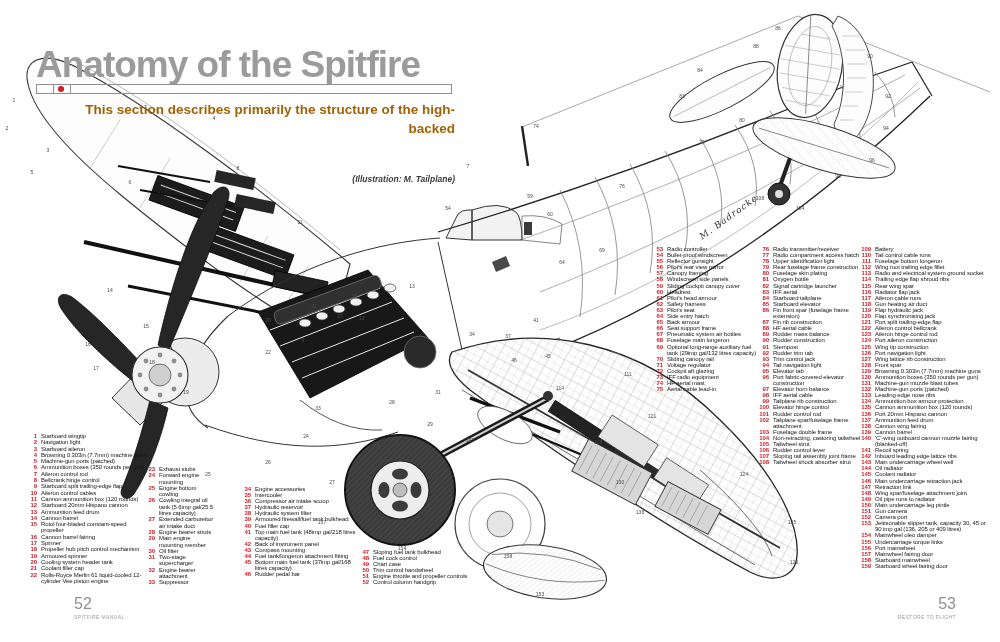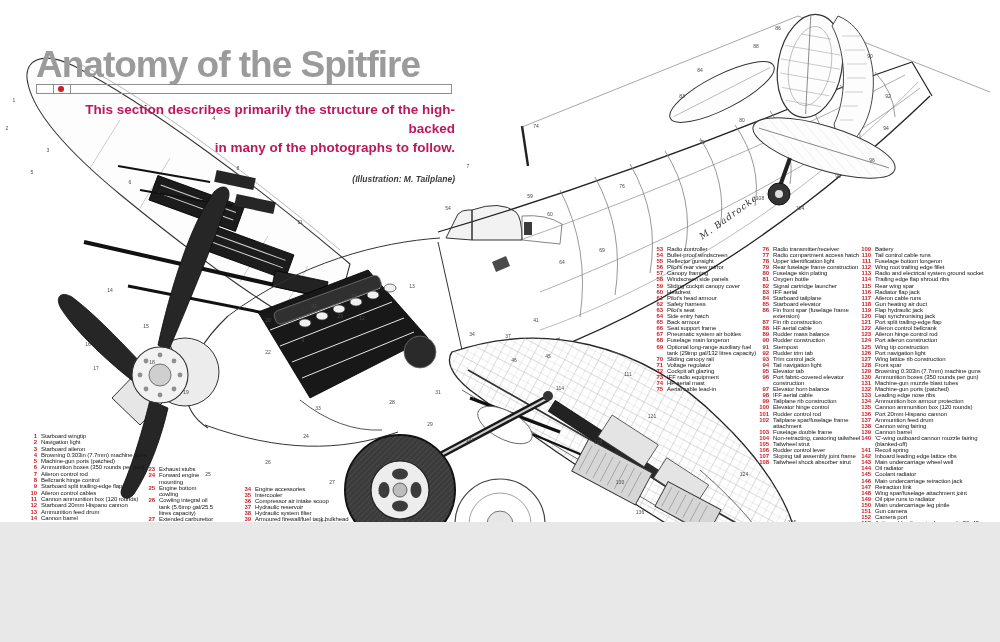--- a/index.html
+++ b/index.html
@@ -1,24 +1,24 @@
 <!DOCTYPE html>
 <html><head>
 <meta charset="utf-8">
 <style>
   html,body{margin:0;padding:0;background:#e8e8e8;}
-  .page{position:relative;width:1000px;height:522px;background:#ffffff;outline:1px solid #c6c6c6;
+  .page{position:relative;width:1000px;height:642px;background:#ffffff;outline:1px solid #c6c6c6;
         overflow:hidden;font-family:"Liberation Sans",sans-serif;}
   .page-title{position:absolute;left:36px;top:44px;font-size:37px;font-weight:bold;
         color:#9b9b9b;letter-spacing:-1px;white-space:nowrap;}
   .title-bar{position:absolute;left:36px;top:84px;width:414px;height:8px;border:1.4px solid #8f8f8f;}
   .title-bar .dot-box{position:absolute;left:16px;top:-1.4px;width:16px;height:8px;border:1.4px solid #8f8f8f;}
   .title-bar .red-dot{position:absolute;left:21px;top:1.2px;width:5.5px;height:5.5px;border-radius:50%;}
   .intro{position:absolute;left:85px;top:100px;width:370px;text-align:right;
-         font-size:13.5px;font-weight:bold;color:#be185d;line-height:19px;}
+         font-size:13.5px;font-weight:bold;color:#a16207;line-height:19px;}
   .credit{position:absolute;left:85px;top:174px;width:370px;text-align:right;
           font-size:8.5px;font-weight:bold;font-style:italic;color:#3c3c3c;}
   .signature{position:absolute;left:694px;top:212px;font-size:9px;font-style:italic;
              font-family:"DejaVu Serif",serif;color:#333;transform:rotate(-36deg);letter-spacing:1px;}
   
   .leg{position:absolute;font-size:6px;line-height:6.1px;letter-spacing:-0.1px;color:#161616;}
   .leg-row{display:flex;}
   .leg-num{flex:0 0 13px;text-align:right;margin-right:4px;font-weight:bold;color:#c8242b;}
   .leg-txt{flex:1;}
   #leg-a{left:26px;top:433px;width:123px;line-height:6.3px;}
@@ -269,21 +269,20 @@
     </g>
   </svg>
 
   <div class="page-title">Anatomy of the Spitfire</div>
   <div class="title-bar">
     <span class="dot-box"></span>
     <span class="red-dot" style="background:#c8242b;"></span>
   </div>
   <div class="intro">
     <div>This section describes primarily the structure of the high-backed</div>
-    <div>in many of the photographs to follow.</div>
   </div>
   <div class="credit">(Illustration: M. Tailplane)</div>
   <div class="signature">M. Badrocke</div>
 
   <div class="leg" id="leg-a">
       <div class="leg-row">
         <span class="leg-num">1</span>
         <span class="leg-txt">Starboard wingtip</span>
       </div>
       <div class="leg-row">

